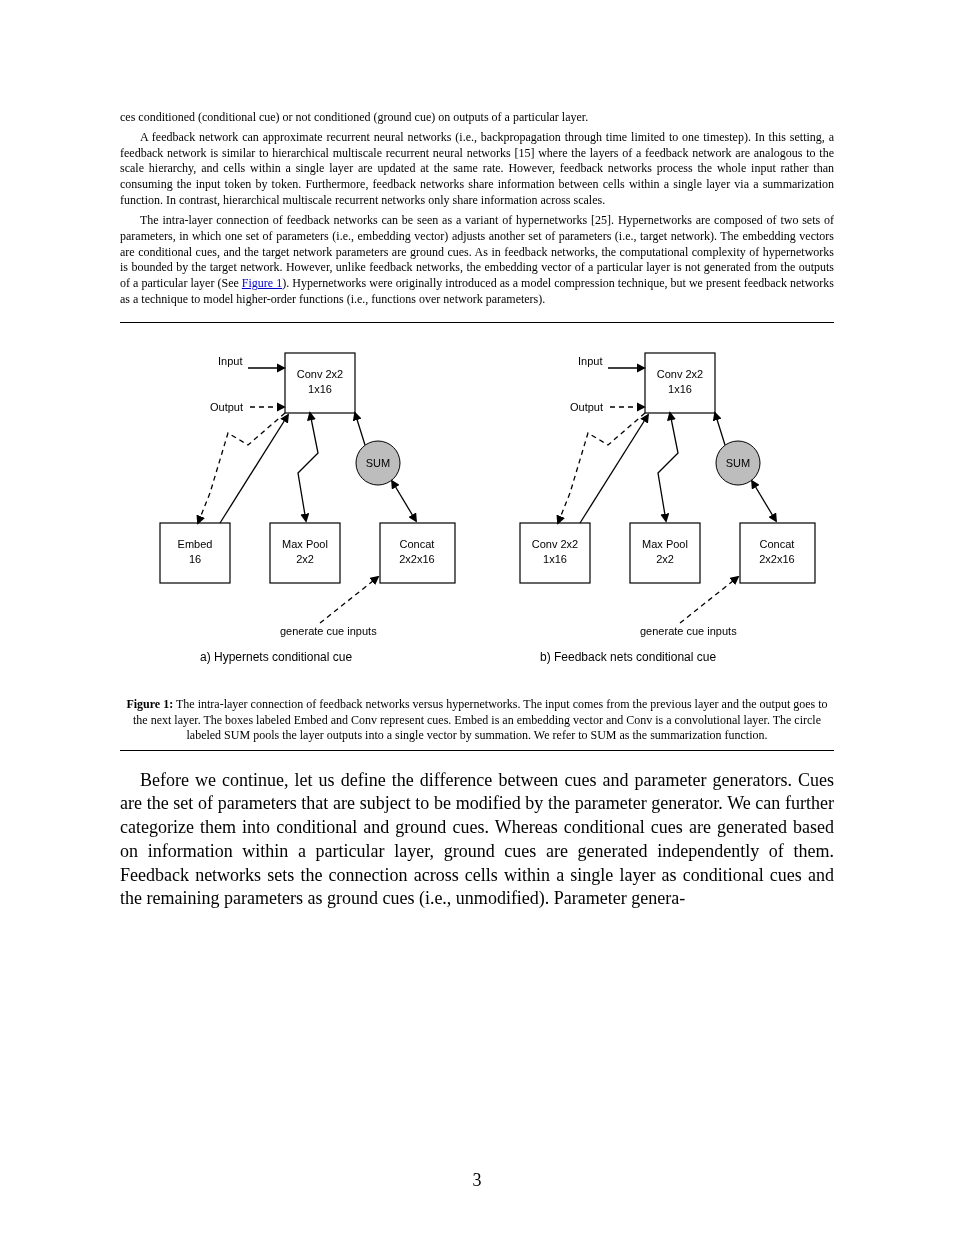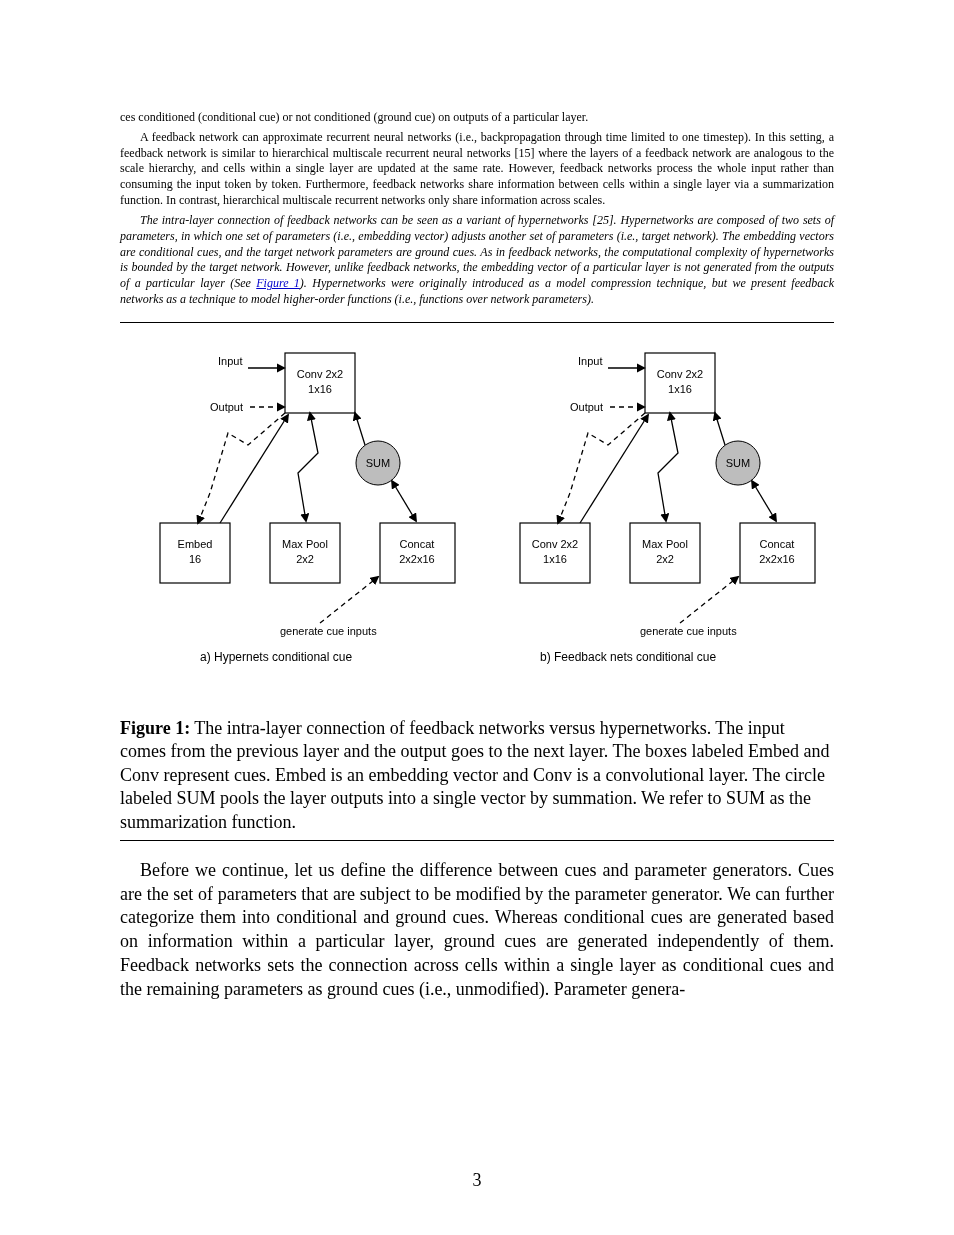--- a/index.html
+++ b/index.html
@@ -34,23 +34,24 @@
     position: relative;
     width: 720px;
     height: 360px;
     margin: 0 auto;
   }
   .diagram-wrap svg {
     position: absolute;
     top: 0; left: 0;
   }
   .caption {
-    font-size: 18px;
+    font-size: 12px;
     line-height: 1.3;
-    margin-top: 24px;
+    text-align: center;
+    margin-top: 4px;
   }
   .para-after {
     font-size: 18px;
     line-height: 1.32;
     text-align: justify;
     margin-top: 4px;
   }
   .para-after .indent { text-indent: 20px; }
   .page-num {
     position: absolute;
@@ -75,21 +76,21 @@
   }
 </style>
 </head>
 <body>
 
 <div class="page">
 
   <div class="body-text">
     <p class="first">ces conditioned (conditional cue) or not conditioned (ground cue) on outputs of a particular layer.</p>
     <p style="text-indent:20px;">A feedback network can approximate recurrent neural networks (i.e., backpropagation through time limited to one timestep). In this setting, a feedback network is similar to hierarchical multiscale recurrent neural networks [15] where the layers of a feedback network are analogous to the scale hierarchy, and cells within a single layer are updated at the same rate. However, feedback networks process the whole input rather than consuming the input token by token. Furthermore, feedback networks share information between cells within a single layer via a summarization function. In contrast, hierarchical multiscale recurrent networks only share information across scales.</p>
-    <p style="text-indent:20px;font-style:italic;">
+    <p style="text-indent:20px;">
       <span>The intra-layer connection of feedback networks can be seen as a variant of hypernetworks [25]. Hypernetworks are composed of two sets of parameters, in which one set of parameters (i.e., embedding vector) adjusts another set of parameters (i.e., target network). The embedding vectors are conditional cues, and the target network parameters are ground cues. As in feedback networks, the computational complexity of hypernetworks is bounded by the target network. However, unlike feedback networks, the embedding vector of a particular layer is not generated from the outputs of a particular layer (See </span><span class="figref">Figure 1</span><span>). Hypernetworks were originally introduced as a model compression technique, but we present feedback networks as a technique to model higher-order functions (i.e., functions over network parameters).</span>
     </p>
   </div>
 
   <div class="figure-block">
     <div class="diagram-wrap">
       <svg viewBox="0 0 720 360" width="720" height="360">
         <defs>
           <marker id="arrow" viewBox="0 0 10 10" refX="8" refY="5" markerWidth="7" markerHeight="7" orient="auto-start-reverse">
             <path d="M 0 0 L 10 5 L 0 10 z" fill="#000"></path>

